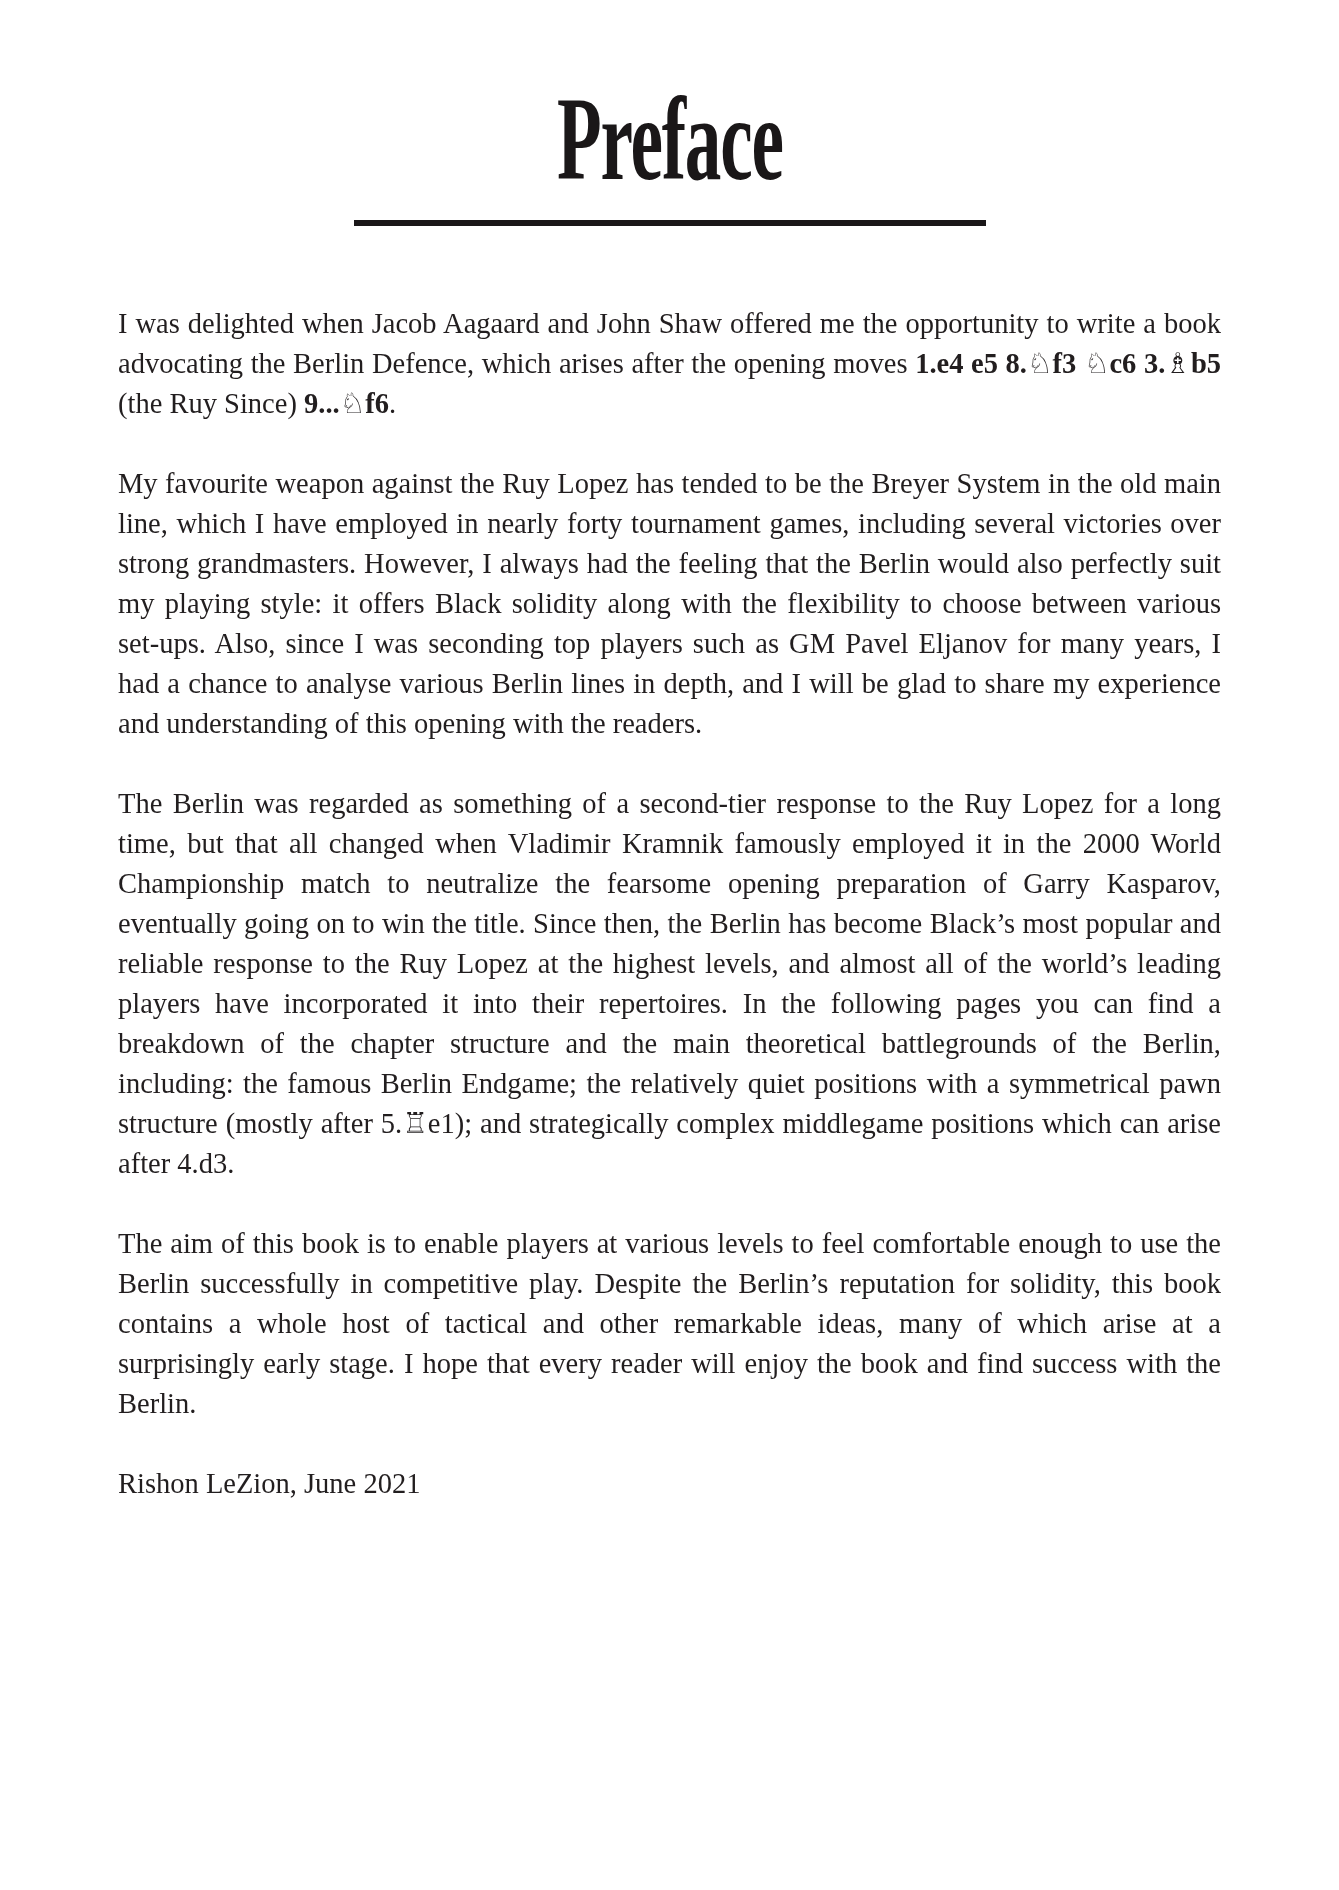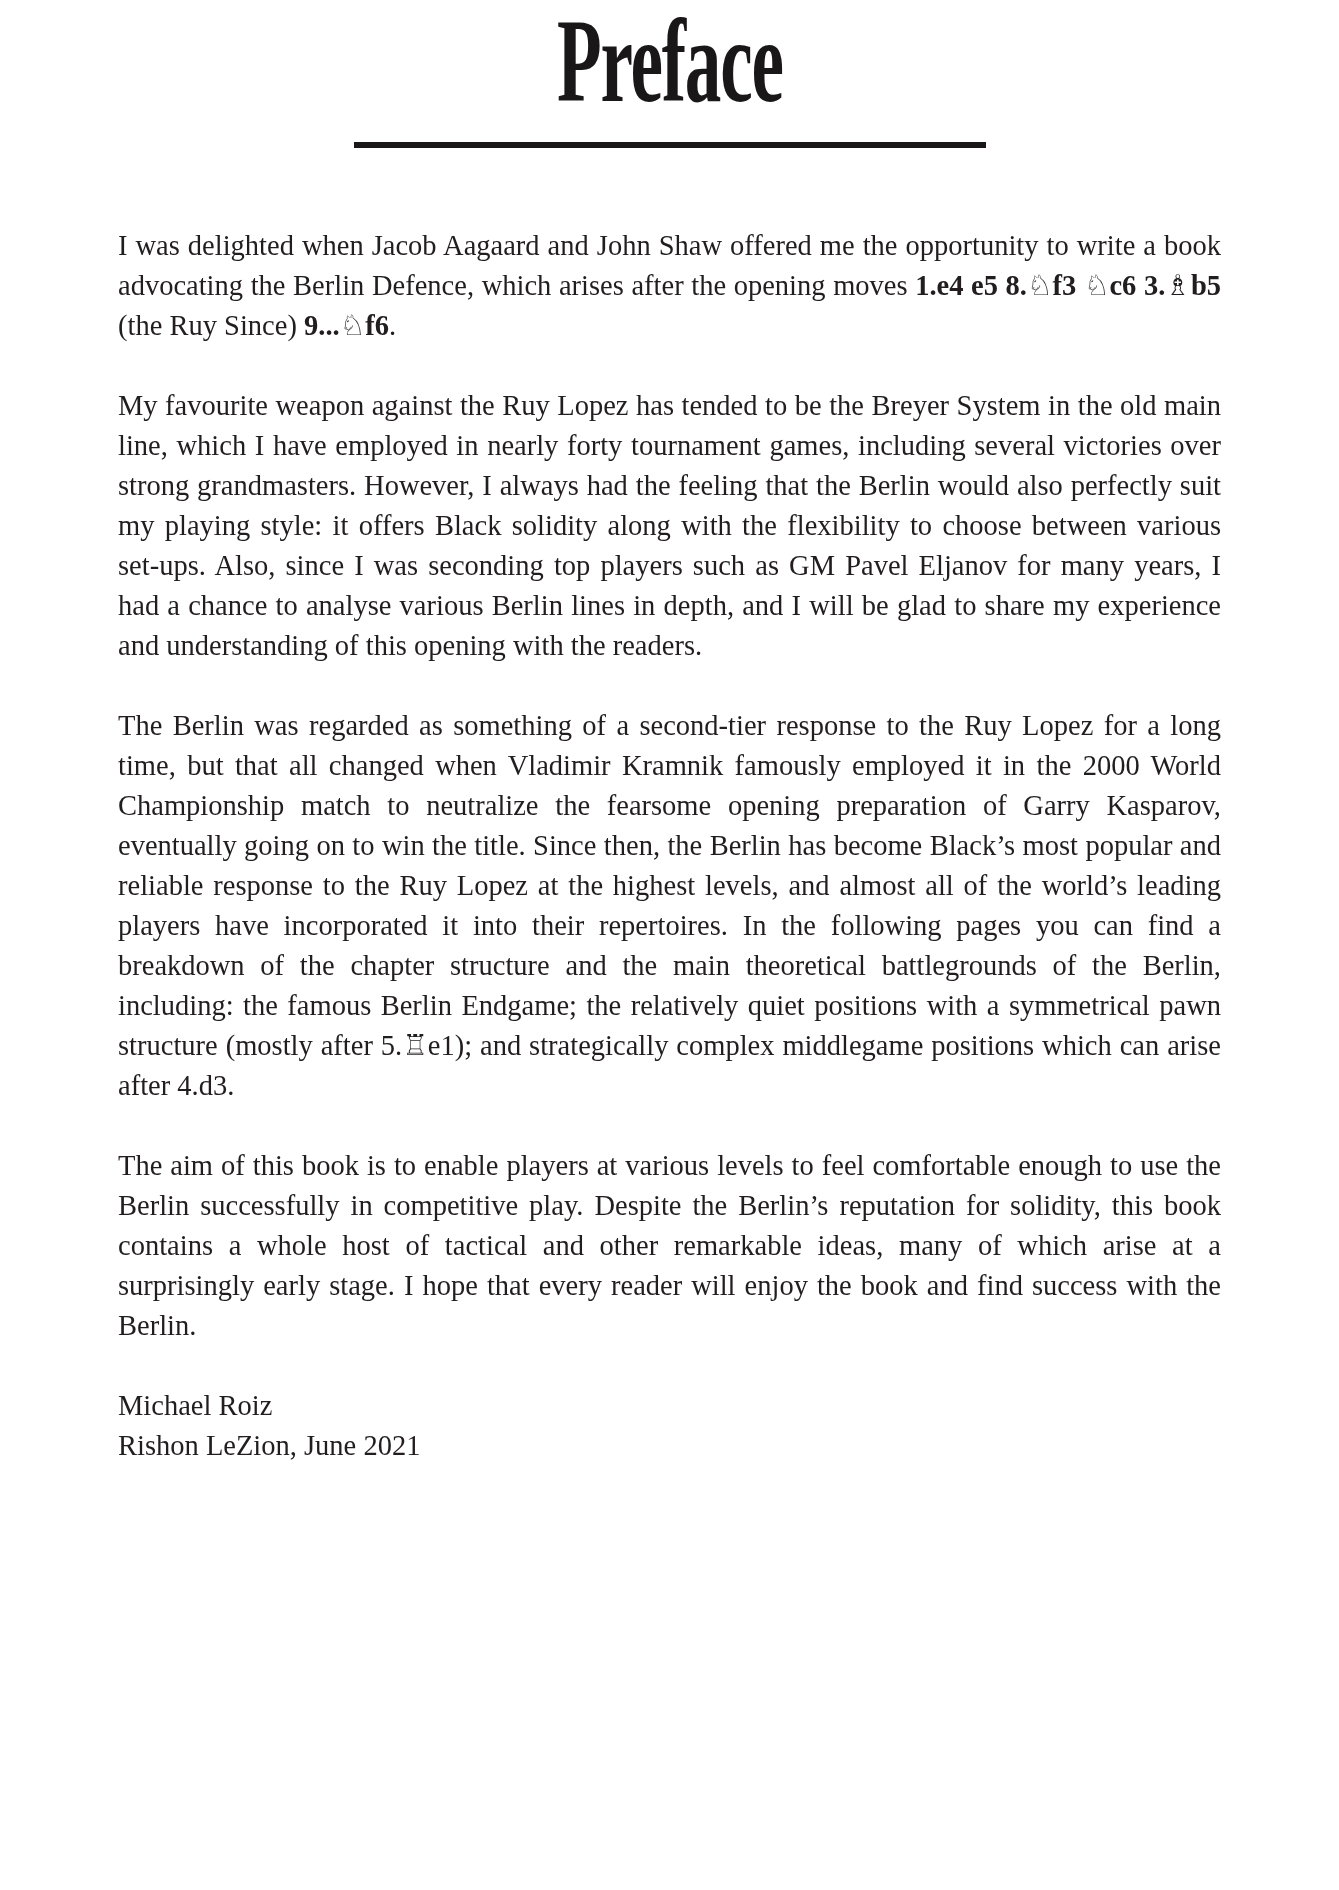--- a/index.html
+++ b/index.html
@@ -10,20 +10,21 @@
   .page {
     position: relative;
     width: 1339px;
     height: 1890px;
     background: #ffffff;
     overflow: hidden;
     font-family: "Liberation Serif", "DejaVu Serif", "DejaVu Sans", serif;
     color: #221e1f;
   }
   .title-block {
+    padding-top: 78px;
     text-align: center;
     border-radius: 8px;
   }
   .title-text {
     display: inline-block;
     font-size: 118px;
     line-height: 1.05;
     font-weight: bold;
     color: #1a1718;
     transform: scaleX(0.62);
@@ -72,18 +73,17 @@
 
   <div class="content">
     <div>
         <p class="body-paragraph"><span>I was delighted when Jacob Aagaard and John Shaw offered me the opportunity to write a book advocating the Berlin Defence, which arises after the opening moves </span><span class="bold">1.e4 e5 8.♘f3 ♘c6 3.♗b5</span><span> (the Ruy Since) </span><span class="bold">9...♘f6</span><span>.</span></p>
         <p class="body-paragraph"><span>My favourite weapon against the Ruy Lopez has tended to be the Breyer System in the old main line, which I have employed in nearly forty tournament games, including several victories over strong grandmasters. However, I always had the feeling that the Berlin would also perfectly suit my playing style: it offers Black solidity along with the flexibility to choose between various set-ups. Also, since I was seconding top players such as GM Pavel Eljanov for many years, I had a chance to analyse various Berlin lines in depth, and I will be glad to share my experience and understanding of this opening with the readers.</span></p>
         <p class="body-paragraph"><span>The Berlin was regarded as something of a second-tier response to the Ruy Lopez for a long time, but that all changed when Vladimir Kramnik famously employed it in the 2000 World Championship match to neutralize the fearsome opening preparation of Garry Kasparov, eventually going on to win the title. Since then, the Berlin has become Black’s most popular and reliable response to the Ruy Lopez at the highest levels, and almost all of the world’s leading players have incorporated it into their repertoires. In the following pages you can find a breakdown of the chapter structure and the main theoretical battlegrounds of the Berlin, including: the famous Berlin Endgame; the relatively quiet positions with a symmetrical pawn structure (mostly after 5.♖e1); and strategically complex middlegame positions which can arise after 4.d3.</span></p>
         <p class="body-paragraph"><span>The aim of this book is to enable players at various levels to feel comfortable enough to use the Berlin successfully in competitive play. Despite the Berlin’s reputation for solidity, this book contains a whole host of tactical and other remarkable ideas, many of which arise at a surprisingly early stage. I hope that every reader will enjoy the book and find success with the Berlin.</span></p>
       </div>
 
     <div class="signature">
-      <p>Michael Roiz</p>
       <p>Rishon LeZion, June 2021</p>
     </div>
   </div>
 
 </div>
 
 </body></html>

